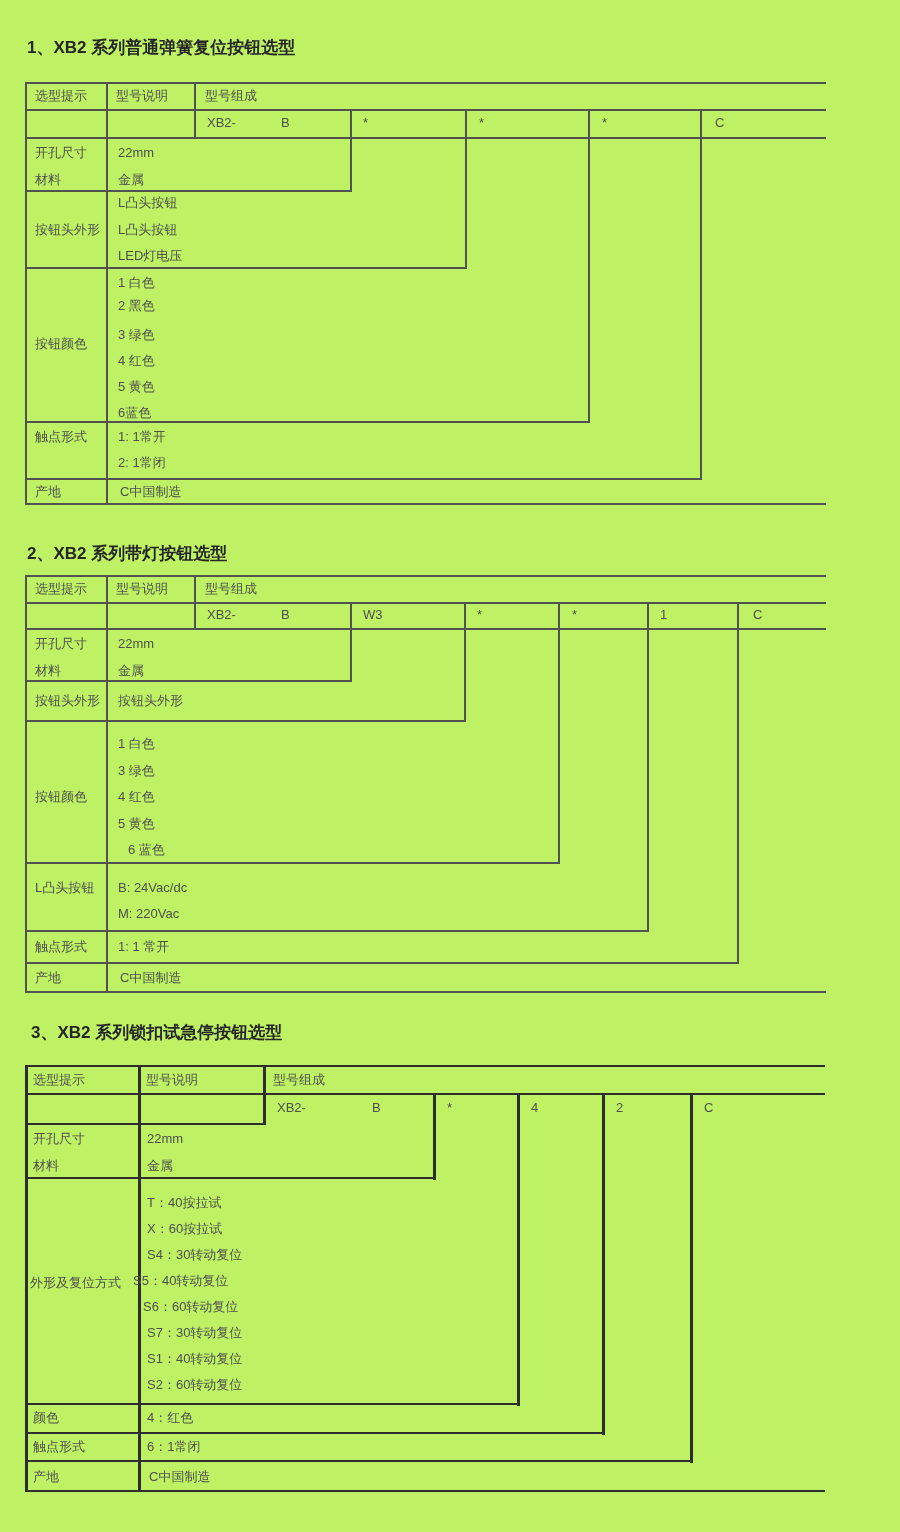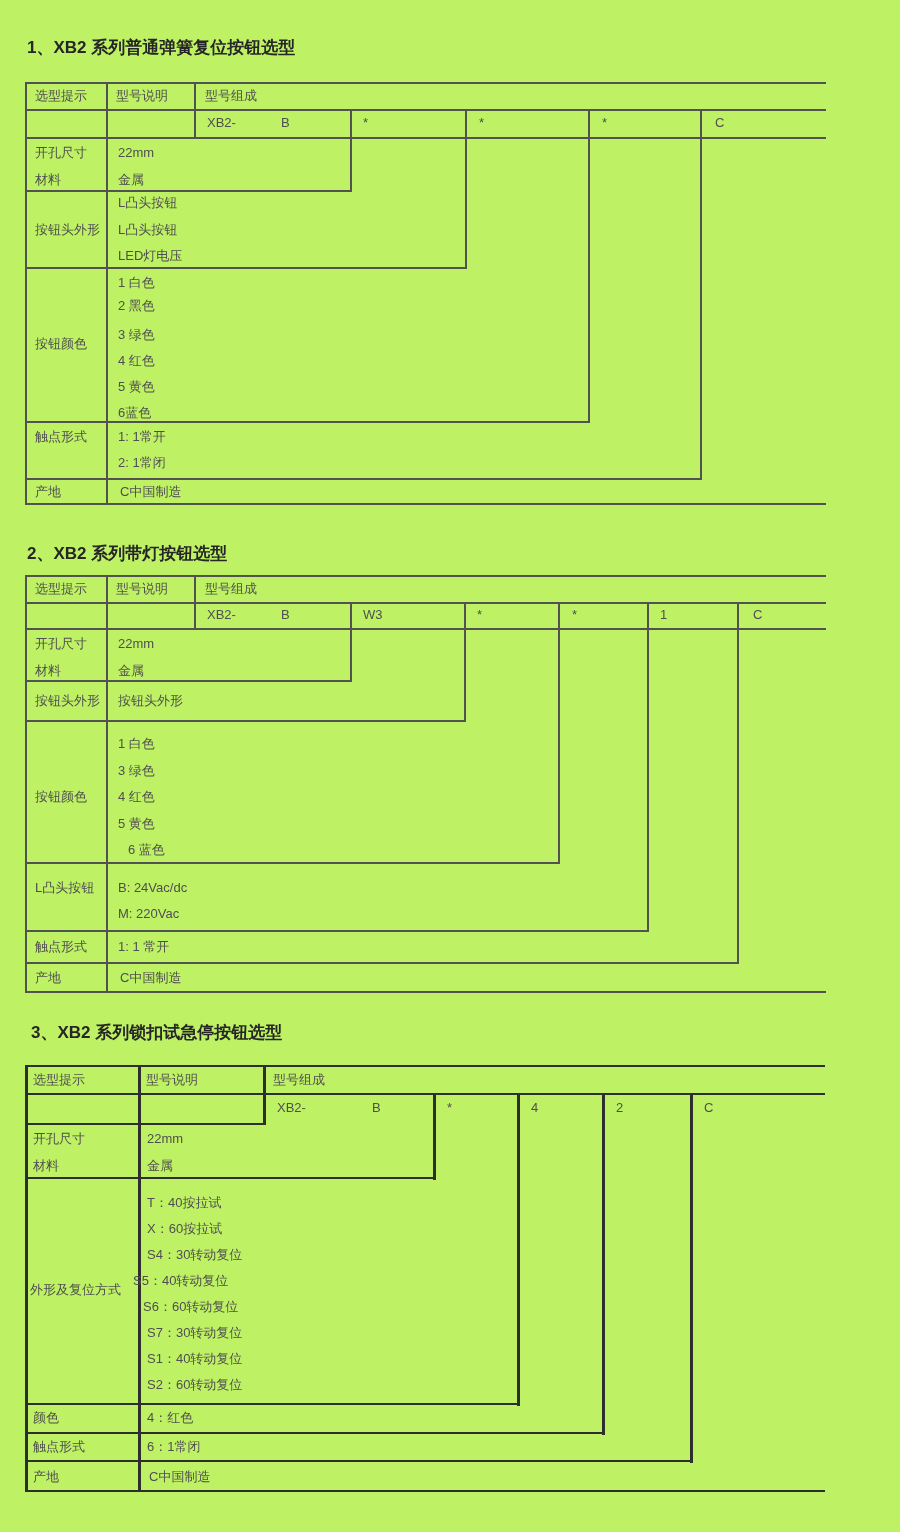--- a/index.html
+++ b/index.html
@@ -165,21 +165,21 @@
     <span class="tx" style="left:422px;top:43px">*</span>
     <span class="tx" style="left:506px;top:43px">4</span>
     <span class="tx" style="left:591px;top:43px">2</span>
     <span class="tx" style="left:679px;top:43px">C</span>
 
     <span class="tx" style="left:8px;top:74px">开孔尺寸</span>
     <span class="tx" style="left:8px;top:101px">材料</span>
     <span class="tx" style="left:122px;top:74px">22mm</span>
     <span class="tx" style="left:122px;top:101px">金属</span>
 
-    <span class="tx" style="left:5px;top:225px">外形及复位方式</span>
+    <span class="tx" style="left:5px;top:218px">外形及复位方式</span>
     <span class="tx" style="left:122px;top:138px">T：40按拉试</span>
     <span class="tx" style="left:122px;top:164px">X：60按拉试</span>
     <span class="tx" style="left:122px;top:190px">S4：30转动复位</span>
     <span class="tx" style="left:108px;top:216px">S5：40转动复位</span>
     <span class="tx" style="left:118px;top:242px">S6：60转动复位</span>
     <span class="tx" style="left:122px;top:268px">S7：30转动复位</span>
     <span class="tx" style="left:122px;top:294px">S1：40转动复位</span>
     <span class="tx" style="left:122px;top:320px">S2：60转动复位</span>
 
     <span class="tx" style="left:8px;top:353px">颜色</span>

